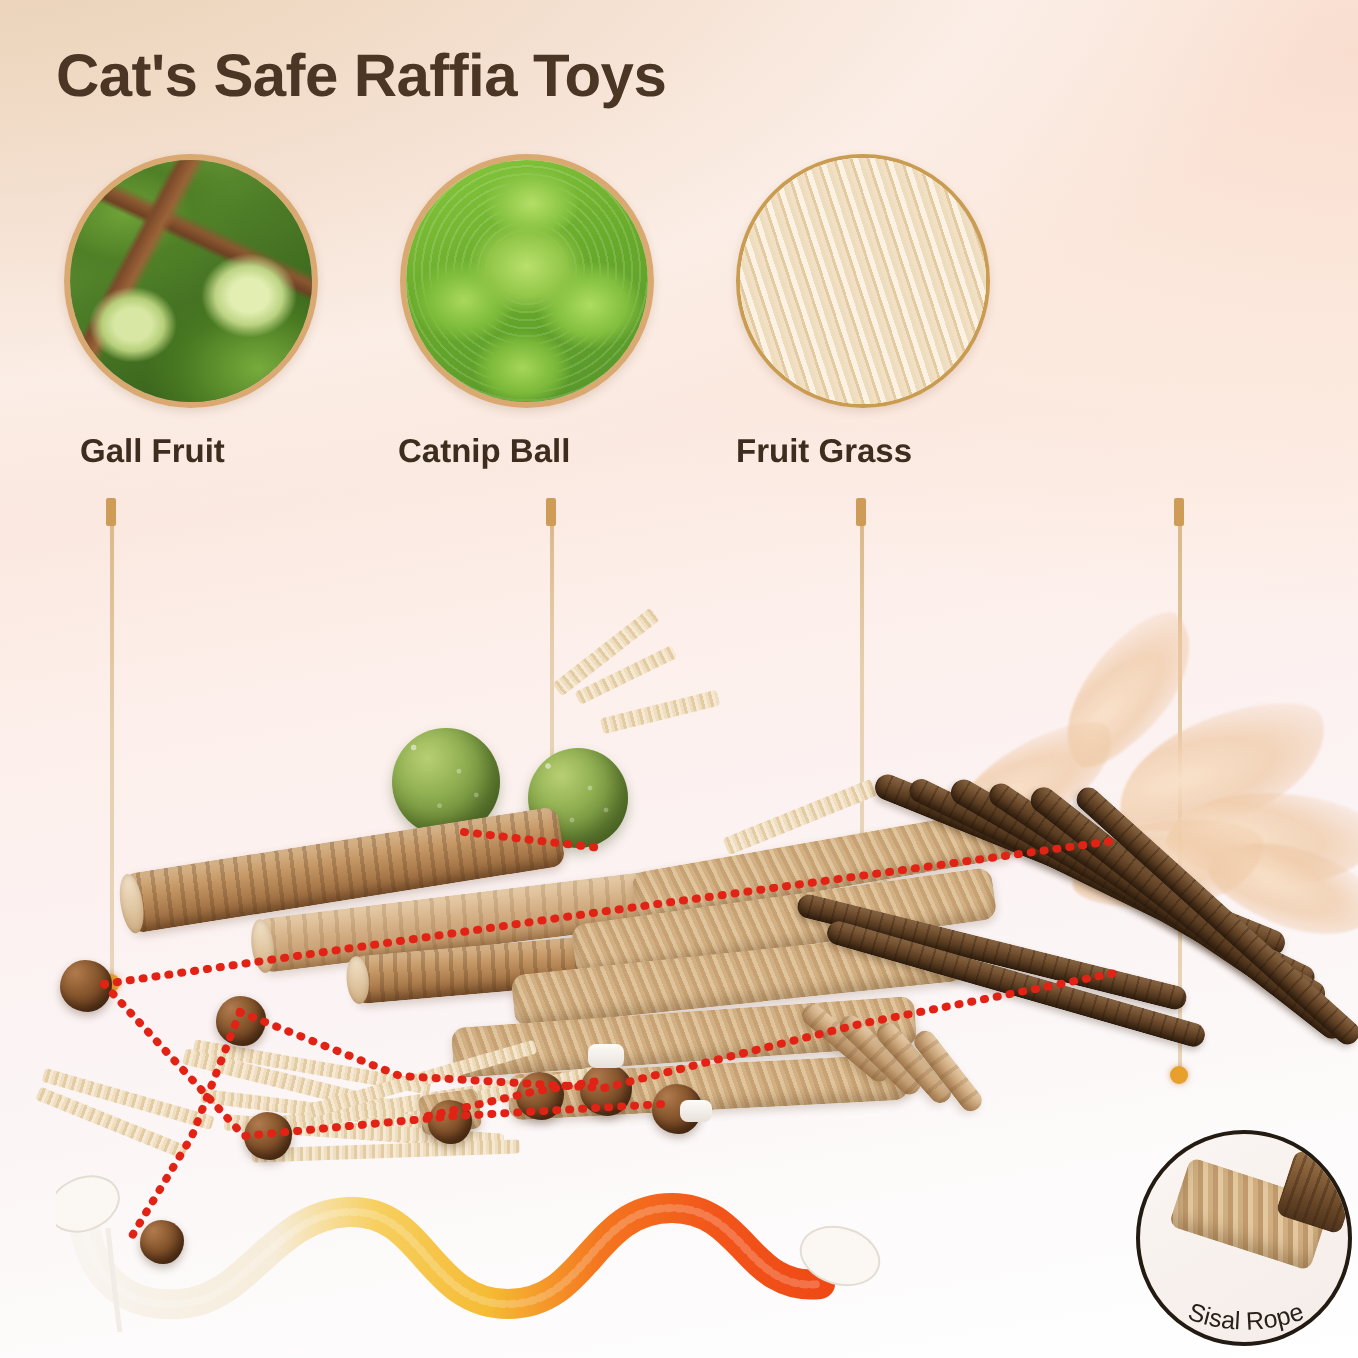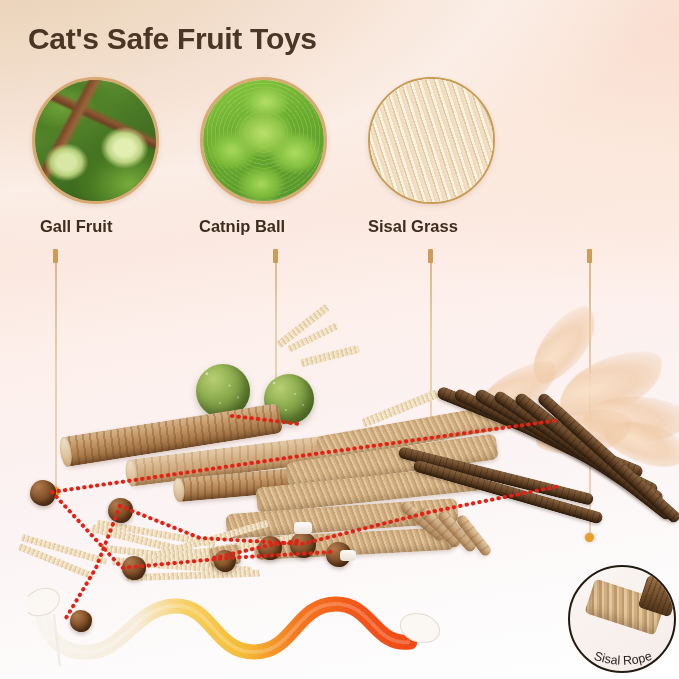--- a/index.html
+++ b/index.html
@@ -172,21 +172,21 @@
     left:-4px; top:68px;
     width:118px; height:44px;
   }
   #inset-label text { font-family:"Liberation Sans", sans-serif; font-size:12.5px; fill:#2a2019; font-weight:500; }
 </style>
 </head>
 <body>
 
 <div id="stage">
 
-  <div id="title">Cat's Safe Fruit Toys</div>
+  <div id="title">Cat's Safe Raffia Toys</div>
 
   <div class="feature" style="left:200px">
     <div class="circle">
       <div class="art" style="
         background:
           radial-gradient(ellipse 30px 24px at 50% 44%, #b9e06b 0%, #93c74a 62%, rgba(0,0,0,0) 100%),
           radial-gradient(ellipse 26px 21px at 24% 58%, #a9d85c 0%, #7fbd3c 65%, rgba(0,0,0,0) 100%),
           radial-gradient(ellipse 27px 22px at 76% 60%, #addc60 0%, #84c040 65%, rgba(0,0,0,0) 100%),
           radial-gradient(ellipse 24px 18px at 52% 18%, #b4de66 0%, #8cc646 66%, rgba(0,0,0,0) 100%),
           radial-gradient(ellipse 25px 19px at 48% 86%, #a6d659 0%, #7cb93a 66%, rgba(0,0,0,0) 100%),
@@ -217,21 +217,21 @@
     <div class="circle thin">
       <div class="art" style="
         background:
           linear-gradient(74deg, rgba(255,255,255,0) 0%, rgba(255,255,255,0) 100%),
           repeating-linear-gradient(72deg,
             #f2e0c4 0 2px, #e3caa1 2px 3.4px, #fbf2e4 3.4px 6px, #eddcbd 6px 8px),
           radial-gradient(ellipse 30px 18px at 80% 30%, #8b5f38 0%, #6e492a 55%, rgba(0,0,0,0) 100%),
           linear-gradient(160deg,#fdfaf6 0%,#f7efe6 40%,#f2e8dd 100%);
       "></div>
     </div>
-    <div class="lbl" style="left:0px">Sisal Grass</div>
+    <div class="lbl" style="left:0px">Fruit Grass</div>
   </div>
 
 
   <div class="stem-cap" style="left:53px;  top:249px;"></div>
   <div class="stem-line" style="left:55px; top:263px; height:228px;"></div>
   <div class="stem-dot" style="left:51px; top:487px;"></div>
 
   <div class="stem-cap" style="left:273px; top:249px;"></div>
   <div class="stem-line" style="left:275px;top:263px; height:142px;"></div>
   <div class="stem-dot" style="left:271px;top:401px;"></div>

